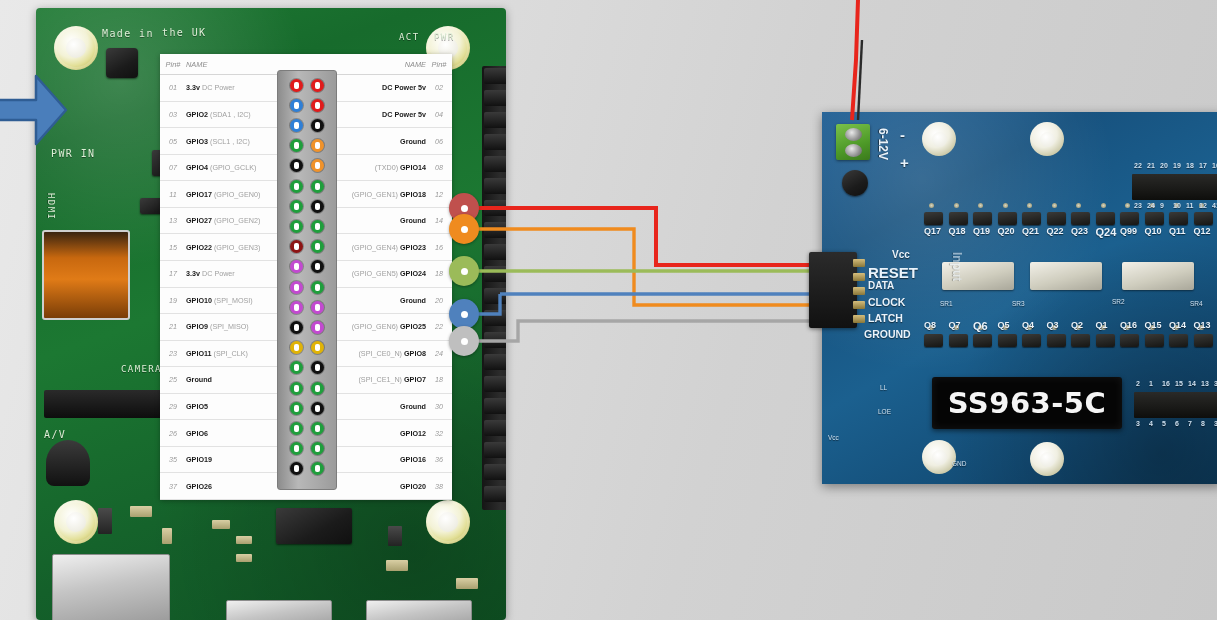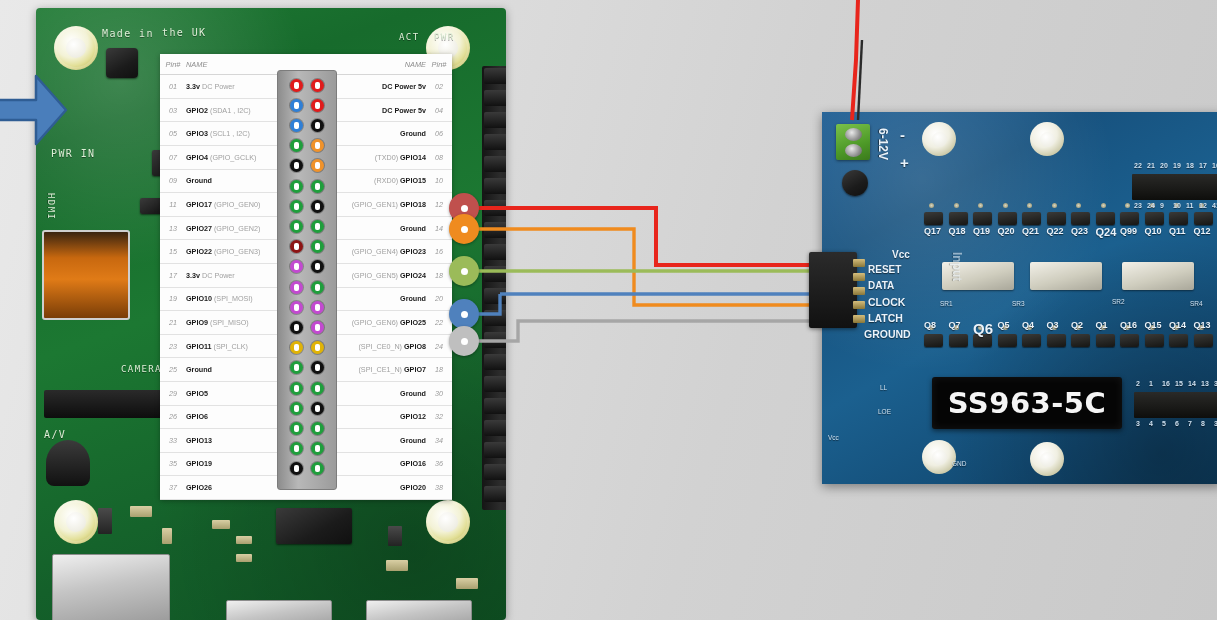--- a/index.html
+++ b/index.html
@@ -222,27 +222,20 @@
             <td class="c-num">06</td>
           </tr>
           <tr>
             <td class="c-num">07</td>
             <td class="c-nameL"><span class="bold">GPIO4</span> <span class="alt">(GPIO_GCLK)</span></td>
             <td class="c-mid"></td>
             <td class="c-nameR"><span class="alt">(TXD0)</span> <span class="bold">GPIO14</span></td>
             <td class="c-num">08</td>
           </tr>
           <tr>
-            <td class="c-num">09</td>
-            <td class="c-nameL"><span class="bold">Ground</span></td>
-            <td class="c-mid"></td>
-            <td class="c-nameR"><span class="alt">(RXD0)</span> <span class="bold">GPIO15</span></td>
-            <td class="c-num">10</td>
-          </tr>
-          <tr>
             <td class="c-num">11</td>
             <td class="c-nameL"><span class="bold">GPIO17</span> <span class="alt">(GPIO_GEN0)</span></td>
             <td class="c-mid"></td>
             <td class="c-nameR"><span class="alt">(GPIO_GEN1)</span> <span class="bold">GPIO18</span></td>
             <td class="c-num">12</td>
           </tr>
           <tr>
             <td class="c-num">13</td>
             <td class="c-nameL"><span class="bold">GPIO27</span> <span class="alt">(GPIO_GEN2)</span></td>
             <td class="c-mid"></td>
@@ -297,27 +290,20 @@
             <td class="c-mid"></td>
             <td class="c-nameR"><span class="bold">Ground</span></td>
             <td class="c-num">30</td>
           </tr>
           <tr>
             <td class="c-num">26</td>
             <td class="c-nameL"><span class="bold">GPIO6</span></td>
             <td class="c-mid"></td>
             <td class="c-nameR"><span class="bold">GPIO12</span></td>
             <td class="c-num">32</td>
-          </tr>
-          <tr>
-            <td class="c-num">33</td>
-            <td class="c-nameL"><span class="bold">GPIO13</span></td>
-            <td class="c-mid"></td>
-            <td class="c-nameR"><span class="bold">Ground</span></td>
-            <td class="c-num">34</td>
           </tr>
           <tr>
             <td class="c-num">35</td>
             <td class="c-nameL"><span class="bold">GPIO19</span></td>
             <td class="c-mid"></td>
             <td class="c-nameR"><span class="bold">GPIO16</span></td>
             <td class="c-num">36</td>
           </tr>
           <tr>
             <td class="c-num">37</td>
@@ -464,21 +450,21 @@
     <div class="bmount" style="left:208px;top:330px">
         <i></i>
       </div>
 
     <div class="chip" style="left:20px;top:58px;width:26px;height:26px;border-radius:50%"></div>
     <div class="ic" style="left:120px;top:150px;width:72px;height:28px"></div>
     <div class="ic" style="left:208px;top:150px;width:72px;height:28px"></div>
     <div class="ic" style="left:300px;top:150px;width:72px;height:28px"></div>
 
     <div class="bsilk sm" style="left:70px;top:137px;font-size:10px">Vcc</div>
-    <div class="bsilk sm" style="left:46px;top:152px;font-size:10px">RESET</div>
+    <div class="bsilk sm" style="left:46px;top:152px;font-size:15px">RESET</div>
     <div class="bsilk sm" style="left:46px;top:168px;font-size:10px">DATA</div>
     <div class="bsilk sm" style="left:46px;top:184px;font-size:10.5px">CLOCK</div>
     <div class="bsilk sm" style="left:46px;top:200px;font-size:10.5px">LATCH</div>
     <div class="bsilk sm" style="left:42px;top:216px;font-size:10.5px">GROUND</div>
     <div class="bsilk vert" style="left:128px;top:140px;font-size:12px;opacity:.55">Input</div>
 
     <div class="display">
       <span>SS963-5C</span>
     </div>
 
@@ -522,21 +508,21 @@
       </div>
     <div id="trans-bot">
         <div class="trans" style="left: 102px; top: 222px;"></div>
         <div class="pad" style="left: 107px; top: 213px;"></div>
         <div class="bsilk sm" style="left: 102px; top: 208px; font-size: 9px;">Q8</div>
         <div class="trans" style="left: 126.5px; top: 222px;"></div>
         <div class="pad" style="left: 131.5px; top: 213px;"></div>
         <div class="bsilk sm" style="left: 126.5px; top: 208px; font-size: 9px;">Q7</div>
         <div class="trans" style="left: 151px; top: 222px;"></div>
         <div class="pad" style="left: 156px; top: 213px;"></div>
-        <div class="bsilk sm" style="left: 151px; top: 208px; font-size: 15px;">Q6</div>
+        <div class="bsilk sm" style="left: 151px; top: 208px; font-size: 11px;">Q6</div>
         <div class="trans" style="left: 175.5px; top: 222px;"></div>
         <div class="pad" style="left: 180.5px; top: 213px;"></div>
         <div class="bsilk sm" style="left: 175.5px; top: 208px; font-size: 9px;">Q5</div>
         <div class="trans" style="left: 200px; top: 222px;"></div>
         <div class="pad" style="left: 205px; top: 213px;"></div>
         <div class="bsilk sm" style="left: 200px; top: 208px; font-size: 9px;">Q4</div>
         <div class="trans" style="left: 224.5px; top: 222px;"></div>
         <div class="pad" style="left: 229.5px; top: 213px;"></div>
         <div class="bsilk sm" style="left: 224.5px; top: 208px; font-size: 9px;">Q3</div>
         <div class="trans" style="left: 249px; top: 222px;"></div>

